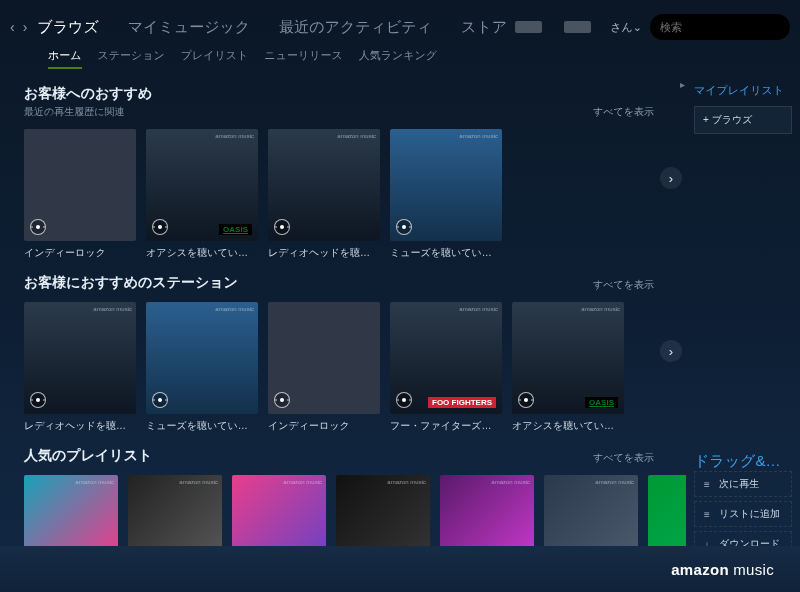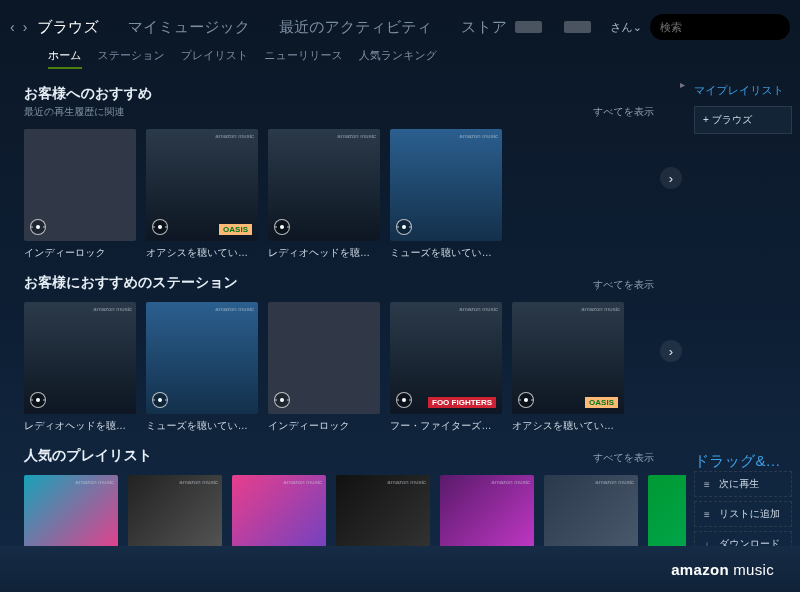--- a/index.html
+++ b/index.html
@@ -58,21 +58,21 @@
 
   
   .quad { display:grid; grid-template-columns:1fr 1fr; grid-template-rows:1fr 1fr; width:100%; height:100%; }
   .quad > div { background:#303848; }
   .q-a{ background:linear-gradient(135deg,#c44,#933);} .q-b{background:linear-gradient(135deg,#334,#223);}
   .q-c{ background:linear-gradient(135deg,#777,#444);} .q-d{background:linear-gradient(135deg,#222,#111);}
   .q-e{ background:linear-gradient(135deg,#b6447a,#5a2050);} .q-f{background:linear-gradient(135deg,#204,#102);}
   .band-dark{ background:linear-gradient(180deg,#2b3a4a,#0d1622); width:100%; height:100%; }
   .band-blue{ background:linear-gradient(180deg,#2b5f8f,#13304b); width:100%; height:100%; }
   .tag { position:absolute; bottom:6px; right:6px; font-size:8px; font-weight:700; padding:1px 4px; }
-  .tag.oasis{ background:#fdba74; color:#072; }
+  .tag.oasis{ background:#000000; color:#072;text-decoration:underline; }
   .tag.foo{ background:#c23; color:#fff; }
   .brand { position:absolute; top:4px; right:4px; font-size:6px; color:#cfd8e2; opacity:.6; white-space:nowrap;}
   .radio-ic { position:absolute; bottom:6px; left:6px; width:16px; height:16px; border:1px solid rgba(255,255,255,.7); border-radius:50%; display:flex; align-items:center; justify-content:center; font-size:8px; color:#fff; background:rgba(0,0,0,.3);}
   .radio-ic::before{ content:""; width:4px; height:4px; background:#fff; border-radius:50%; box-shadow: -6px 0 0 -1px rgba(255,255,255,.5), 6px 0 0 -1px rgba(255,255,255,.5);}
 
   
   .bottom-bar { position: absolute; bottom: 0; left: 0; right: 0; height: 46px; background: linear-gradient(180deg,#162b45,#0f2238); display:flex; align-items:center; justify-content:flex-end; padding-right:26px; }
   .logo { font-size: 15px; color:#fff; letter-spacing:.3px; }
   .logo b { font-weight:700; } .logo span { font-weight:300;}
 

